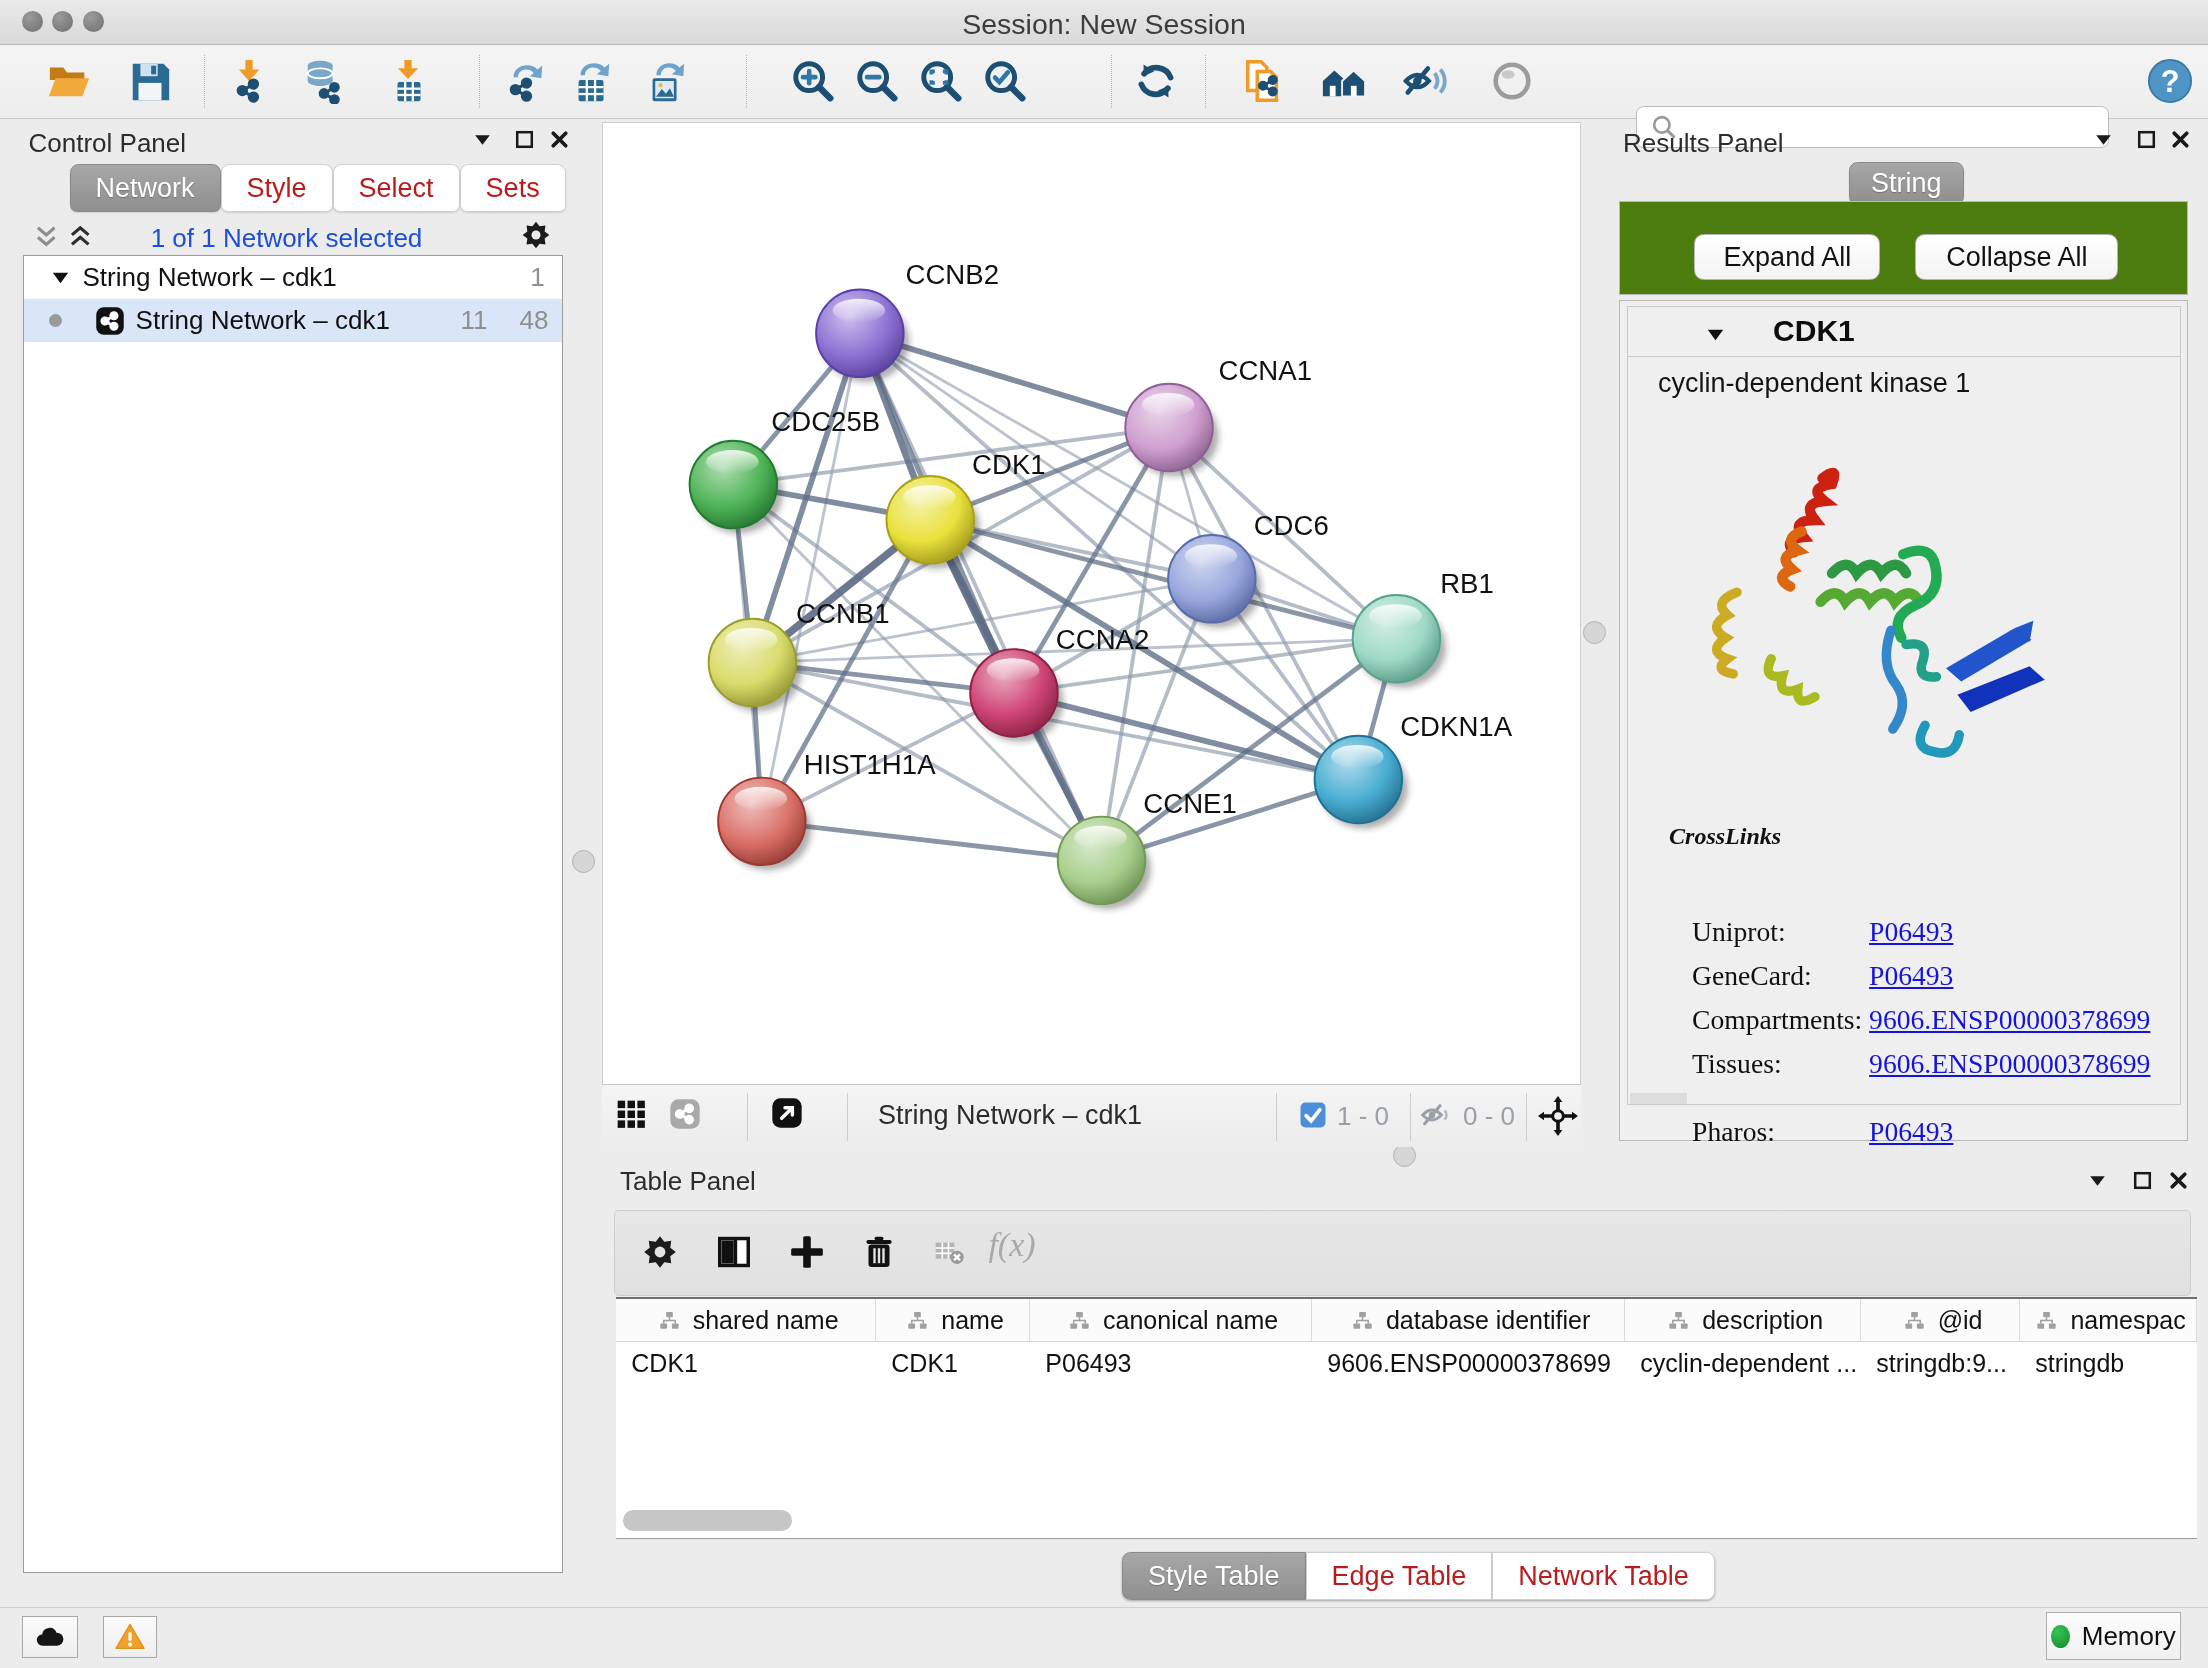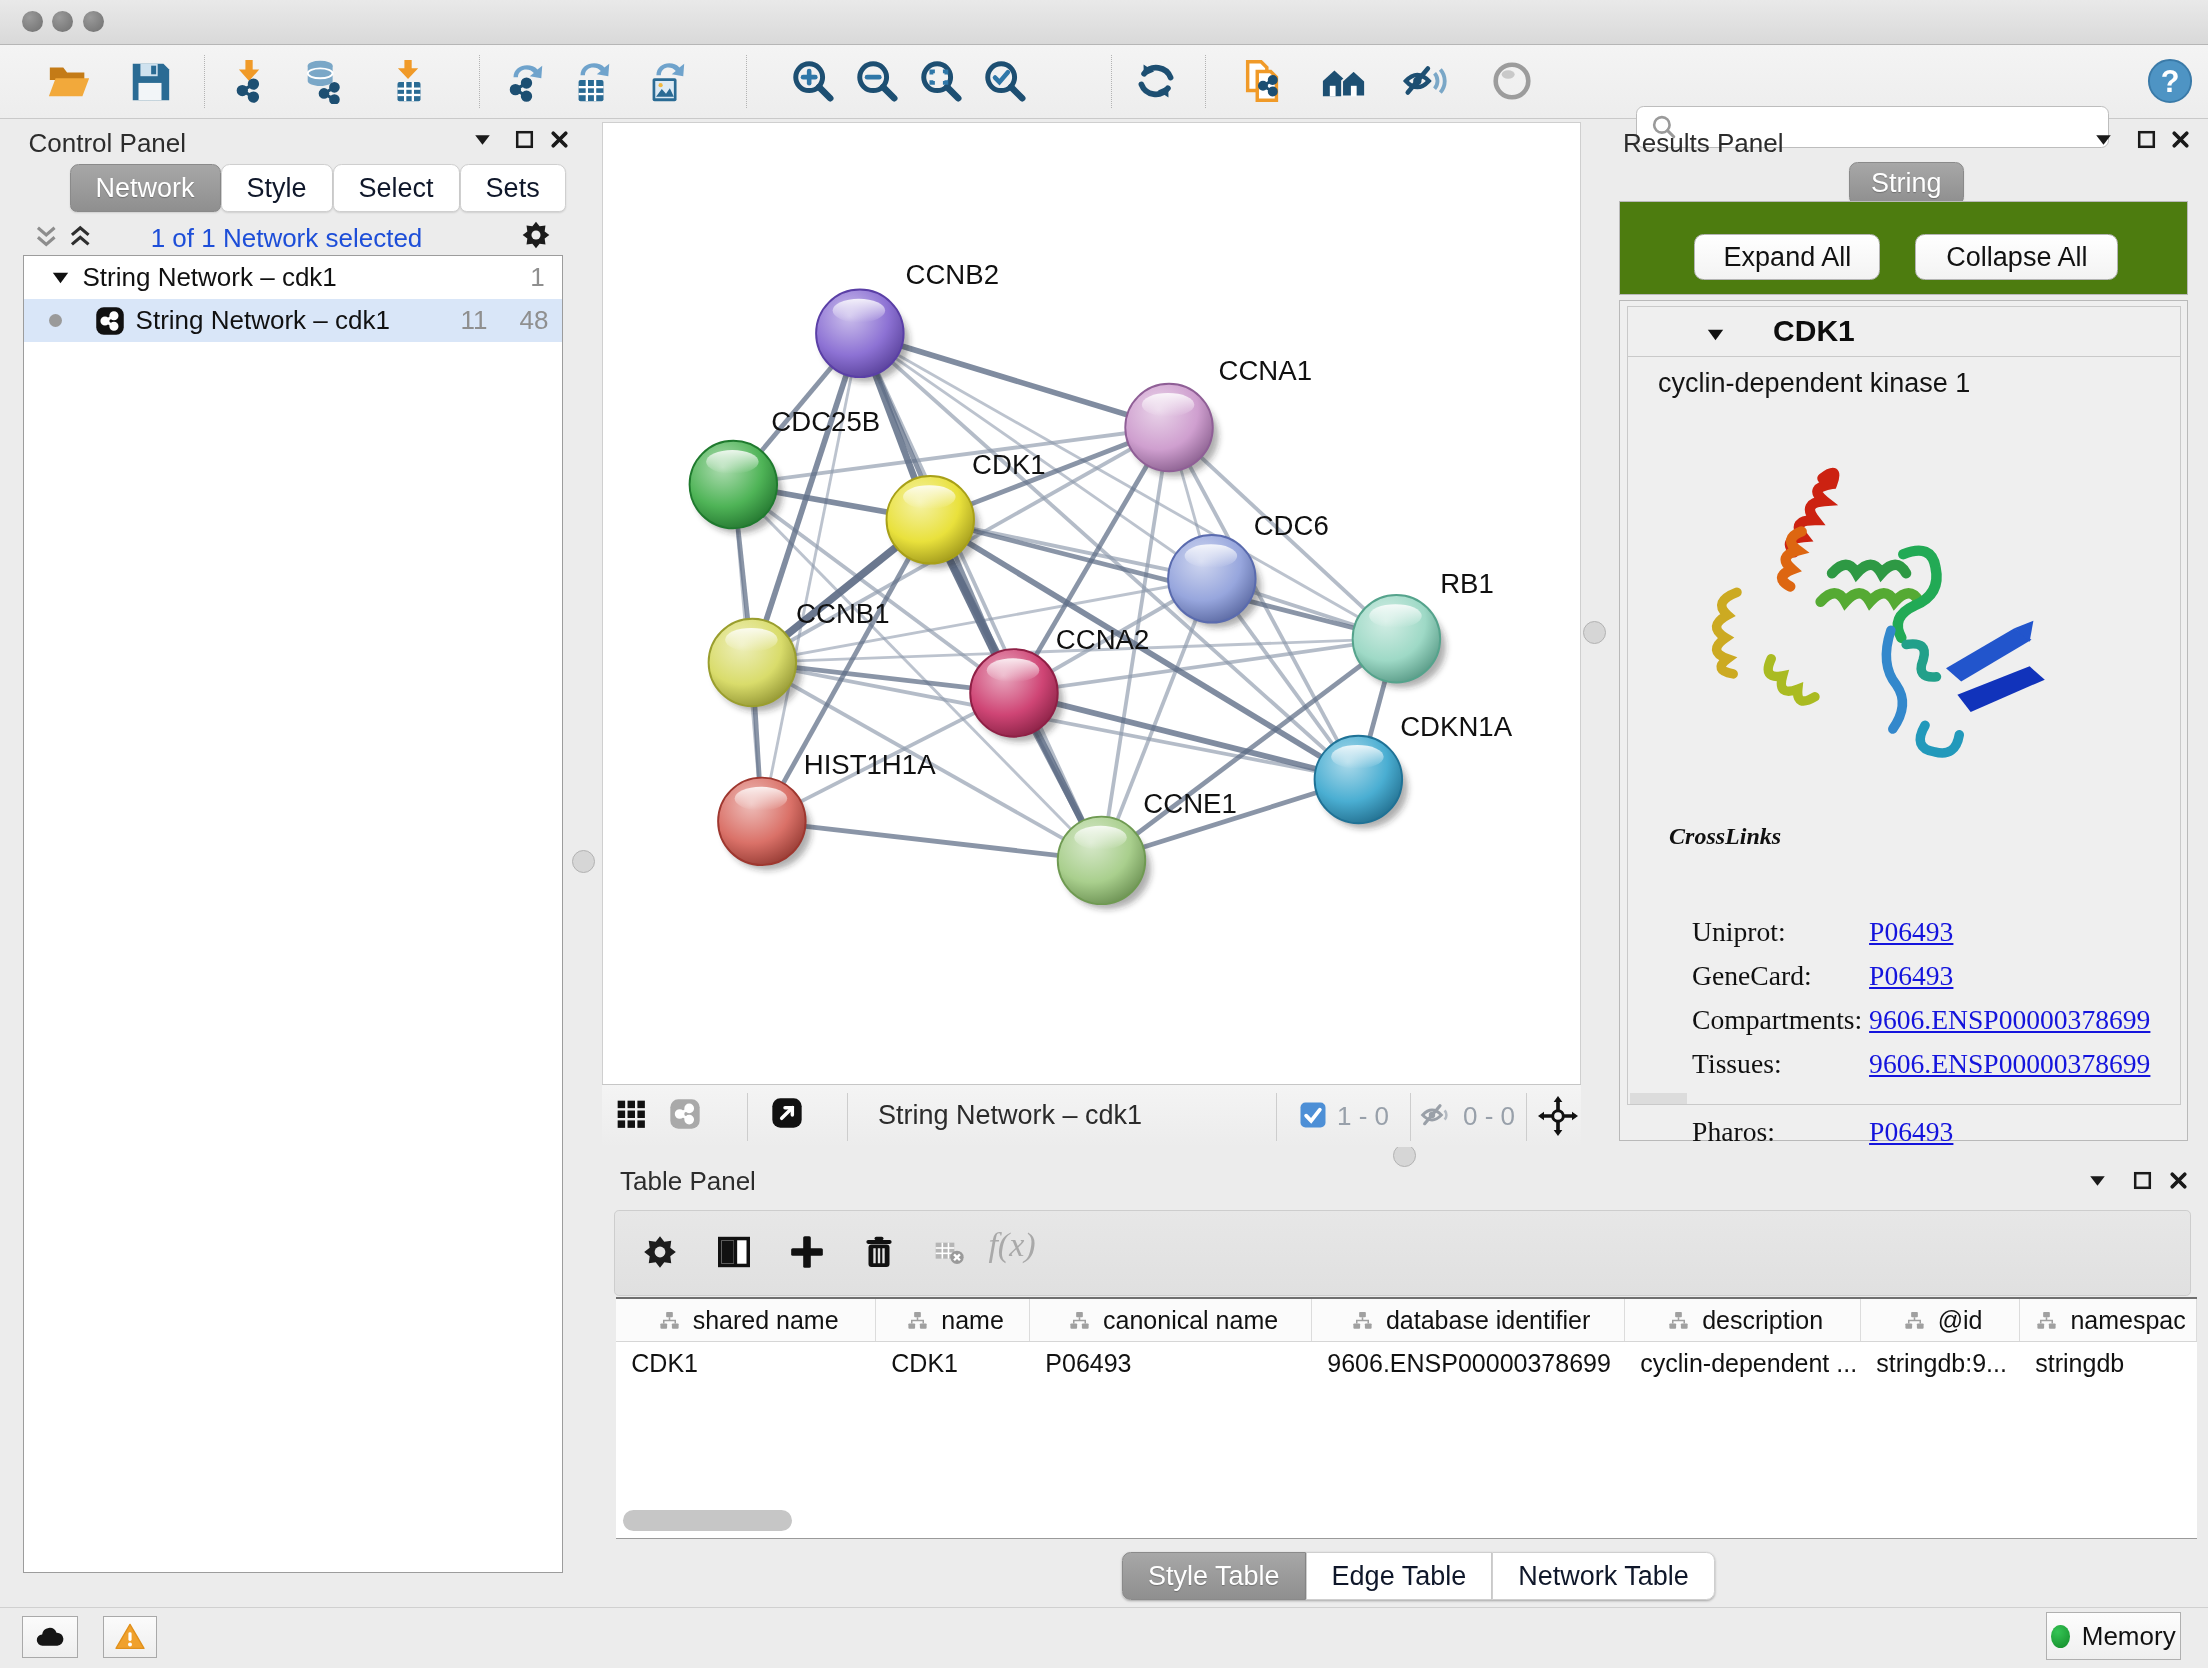--- a/index.html
+++ b/index.html
@@ -16,21 +16,21 @@
            border-bottom:1px solid #c9c9c9;}
   .tb-icon{width:49px;height:49px;top:11.4px;display:flex;align-items:center;justify-content:center;cursor:default;}
   .tb-icon svg{width:46px;height:46px;}
   .tb-sep{top:9.5px;height:53px;border-left:1.9px dotted #b3b3b3;width:0;}
   .searchbox{left:1636px;top:61px;width:473px;height:42px;background:#fff;border:1px solid #bdbdbd;
              border-radius:7.6px;display:flex;align-items:center;padding-left:11.4px;box-sizing:border-box;}
   .searchbox input{border:none;outline:none;font-size:25px;width:399px;background:transparent;margin-left:9.5px;}
   
   .panel-title{font-size:26px;color:#2c2c2c;}
   .pico{display:inline-flex;align-items:center;justify-content:center;width:32px;height:32px;}
-  .tab{display:inline-flex;align-items:center;justify-content:center;font-size:27px;color:#0f172a;
+  .tab{display:inline-flex;align-items:center;justify-content:center;font-size:27px;color:#b91c1c;
        background:#fff;border:1px solid #cfcfcf;border-radius:8.6px 8.6px 6.7px 6.7px;padding:0 25px;height:46px;
        box-shadow:0 1px 1.9px rgba(0,0,0,.12);}
   .tab.active{background:linear-gradient(#a7a7a7,#8f8f8f);color:#fff;border-color:#8a8a8a;
               text-shadow:0 1px 1px rgba(0,0,0,.25);}
   
   .subhdr{font-size:26px;color:#1d4ed8;}
   .treebox{background:#fff;border:1.9px solid #9c9c9c;}
   .treerow{height:43px;display:flex;align-items:center;font-size:26px;color:#111;}
   .treerow.sel{background:#d9e6f8;}
   .count{color:#8f8f8f;}
@@ -74,20 +74,21 @@
           align-items:center;justify-content:center;font-size:26px;color:#111;}
   .dot-green{width:19px;height:23px;border-radius:50%;}
 </style>
 </head>
 <body>
 
 <div class="abs titlebar">
   <div class="abs traffic" style="left:22px"></div>
   <div class="abs traffic" style="left:52px"></div>
   <div class="abs traffic" style="left:83px"></div>
+  <div class="abs wintitle">Session: New Session</div>
 </div>
 
 <div class="abs toolbar">
   <div class="abs tb-icon" style="left:44px">
       <svg viewBox="0 0 24 24">
         <path d="M2 5h7l2 2.5h9v4H2z" fill="#c47b17"></path>
         <path d="M1.5 20 L5 10.5 h17.5 L19 20z" fill="#f2a93b"></path>
       </svg>
     </div>
   <div class="abs tb-icon" style="left:125px">

